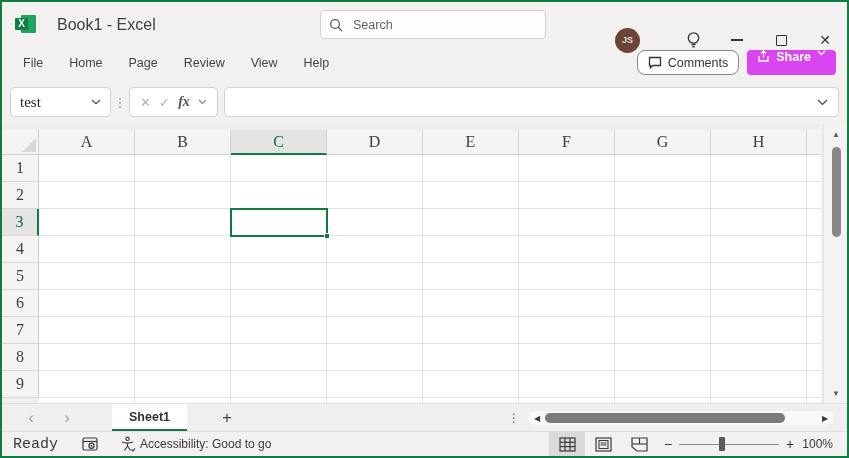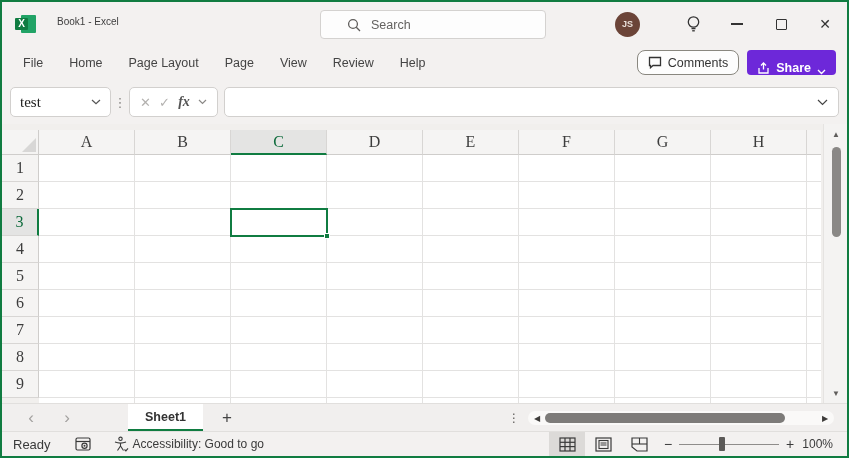--- a/index.html
+++ b/index.html
@@ -6,40 +6,40 @@
   html,body { width:849px; height:458px; }
   body { font-family:"Liberation Sans","DejaVu Sans",sans-serif; font-size:12px; color:#3a3a3a; }
   .window { position:relative; width:849px; height:458px; border:2px solid #107C41; background:#f3f1f0; overflow:hidden; }
 
   
   .titlebar { position:absolute; left:0; top:0; width:845px; height:44px; background:#f3f1f0; }
   .excel-icon { position:absolute; left:13px; top:12px; width:21px; height:20px; }
   .excel-icon .sheet { position:absolute; right:0; top:1px; width:15px; height:18px; background:#21a366; border-radius:1px; }
   .excel-icon .xbox { position:absolute; left:0; top:4px; width:13px; height:12px; background:#107C41; border-radius:1px;
     color:#fff; font-weight:bold; font-size:10px; line-height:12px; text-align:center; }
-  .win-title { position:absolute; left:55px; top:14px; font-size:10px; color:#404040; }
+  .win-title { position:absolute; left:55px; top:14px; font-size:16px; color:#404040; }
   .search-box { position:absolute; left:318px; top:8px; width:226px; height:29px; background:#fdfdfd;
-    border:1px solid #d4d2d0; border-radius:4px; display:flex; align-items:center; padding-left:26px; gap:10px; }
+    border:1px solid #d4d2d0; border-radius:4px; display:flex; align-items:center; padding-left:8px; gap:10px; }
   .search-box .ph { color:#646260; font-size:12.5px; }
-  .tb-right { position:absolute; right:0; top:0; height:44px; display:flex; align-items:center; }
+  .tb-right { position:absolute; right:0; top:16px; height:44px; display:flex; align-items:center; }
   .avatar { width:25px; height:25px; border-radius:50%; background:#6B4438; color:#e9dfd9; font-size:9px; font-weight:bold;
     display:flex; align-items:center; justify-content:center; margin-right:31px; }
   .tb-btn { width:44px; height:44px; display:flex; align-items:center; justify-content:center; color:#333; }
   .max-glyph { width:11px; height:11px; border:1.3px solid #333; border-radius:1px; display:inline-block; }
   .min-glyph { width:12px; height:1.6px; background:#333; display:inline-block; }
   .close-glyph { font-size:14px; color:#333; }
 
   
   .menubar { position:absolute; left:0; top:44px; width:845px; height:34px; display:flex; align-items:center; }
   .menu-tabs { display:flex; padding-left:8px; }
   .menu-tab { padding:0 13px; font-size:12.5px; color:#444; line-height:34px; cursor:default; }
   .mb-right { position:absolute; right:11px; top:4px; display:flex; gap:8px; align-items:center; }
   .comments-btn { height:25px; background:#fdfdfd; border:1px solid #89877f; border-radius:8px;
     display:flex; align-items:center; gap:6px; padding:0 10px; font-size:12.5px; color:#333; }
-  .share-btn { height:25px; background:#6d28d9; border-radius:4px; display:flex; align-items:flex-end; gap:6px;
+  .share-btn { height:25px; background:#d946ef; border-radius:4px; display:flex; align-items:flex-start; gap:6px;
     padding:0 10px; font-size:12.5px; color:#fff; font-weight:600; }
 
   
   .formulabar { position:absolute; left:0; top:78px; width:845px; height:44px; }
   .name-box { position:absolute; left:8px; top:7px; width:101px; height:30px; background:#fff; border:1px solid #d2d0ce;
     border-radius:5px; display:flex; align-items:center; justify-content:space-between; padding:0 9px;
     font-family:"Liberation Serif","DejaVu Serif",serif; font-size:15px; color:#222; }
   .fb-dots { position:absolute; left:113px; top:8px; width:10px; height:28px; color:#8a8886; font-size:13px;
     display:flex; align-items:center; justify-content:center; letter-spacing:0; }
   .fn-group { position:absolute; left:127px; top:7px; width:89px; height:30px; background:#fff; border:1px solid #d2d0ce;
@@ -79,34 +79,34 @@
   .vscroll { position:absolute; right:0; top:0; width:24px; height:279px; background:#f4f3f2; border-left:1px solid #e5e3e1; }
   .vscroll .arr { position:absolute; left:0; width:24px; height:16px; display:flex; align-items:center; justify-content:center;
     color:#5f5d5b; font-size:8px; }
   .vscroll .thumb { position:absolute; left:8px; top:23px; width:9px; height:90px; background:#8a8886; border-radius:4.5px; }
 
   
   .sheetbar { position:absolute; left:0; top:401px; width:845px; height:28px; background:#f1efee; border-top:1px solid #e1dfdd; }
   .nav-arrow { position:absolute; top:0; width:30px; height:28px; display:flex; align-items:center; justify-content:center;
     color:#a3a19f; font-size:17px; }
   .sheet-tab { position:absolute; left:110px; top:0; height:28px; padding:0 17px; background:#fff;
-    border-bottom:3px solid #107C41; display:flex; align-items:center; font-size:12.5px; font-weight:bold; color:#333;margin-left:16px; }
+    border-bottom:3px solid #107C41; display:flex; align-items:center; font-size:12.5px; font-weight:bold; color:#333; }
   .add-sheet { position:absolute; left:210px; top:0; width:30px; height:28px; display:flex; align-items:center;
     justify-content:center; font-size:17px; color:#444; font-weight:400; }
   .sb-dots { position:absolute; left:504px; top:0; width:16px; height:28px; display:flex; align-items:center;
     justify-content:center; color:#5f5d5b; font-size:12px; }
   .hscroll-track { position:absolute; left:526px; top:7px; width:306px; height:14px; background:#faf9f8; border-radius:7px; }
   .hs-arr { position:absolute; top:0; width:14px; height:14px; display:flex; align-items:center; justify-content:center;
     color:#3d3b39; font-size:8px; }
   .hs-thumb { position:absolute; left:17px; top:2px; width:240px; height:10px; background:#7d7b79; border-radius:5px; }
 
   
   .statusbar { position:absolute; left:0; top:429px; width:845px; height:25px; background:#f3f1f0;
     border-top:1px solid #e1dfdd; display:flex; align-items:center; }
-  .sb-ready { margin-left:11px; font-size:13px; color:#3a3a3a; }
+  .sb-ready { margin-left:11px; font-size:15px; color:#3a3a3a;font-family:Liberation Mono, monospace; }
   .sb-icon { margin-left:24px; display:flex; align-items:center; }
   .sb-acc-text { margin-left:4px; font-size:12px; color:#3a3a3a; }
   .sb-right { position:absolute; right:0; top:0; height:24px; display:flex; align-items:center; }
   .view-btn { width:36px; height:24px; display:flex; align-items:center; justify-content:center; }
   .view-btn.active { background:#dcdad8; }
   .zoom-minus,.zoom-plus { width:22px; height:24px; display:flex; align-items:center; justify-content:center;
     font-size:14px; color:#3a3a3a; }
   .zoom-track { position:relative; width:100px; height:24px; }
   .zoom-line { position:absolute; left:0; top:11.5px; width:100px; height:1px; background:#8f8d8b; }
   .zoom-thumb { position:absolute; left:40px; top:5px; width:6px; height:14px; background:#5c5a58; border-radius:1px; }
@@ -151,24 +151,23 @@
       <div class="tb-btn">
           <span class="close-glyph">✕</span>
         </div>
     </div>
   </div>
 
   <div class="menubar">
     <div class="menu-tabs" id="menu-tabs">
         <div class="menu-tab">File</div>
         <div class="menu-tab">Home</div>
-        <div class="menu-tab">Page Layout</div>
         <div class="menu-tab">Page</div>
+        <div class="menu-tab">Review</div>
         <div class="menu-tab">View</div>
-        <div class="menu-tab">Review</div>
         <div class="menu-tab">Help</div>
       </div>
     <div class="mb-right">
       <div class="comments-btn">
         <span>
           <svg width="14" height="13" viewBox="0 0 14 13">
               <path d="M1.5 1.5 h11 v8 h-7.5 l-2.5 2.2 v-2.2 h-1 z" fill="none" stroke="#333" stroke-width="1.3"></path>
             </svg>
         </span>
         <span>Comments</span>

